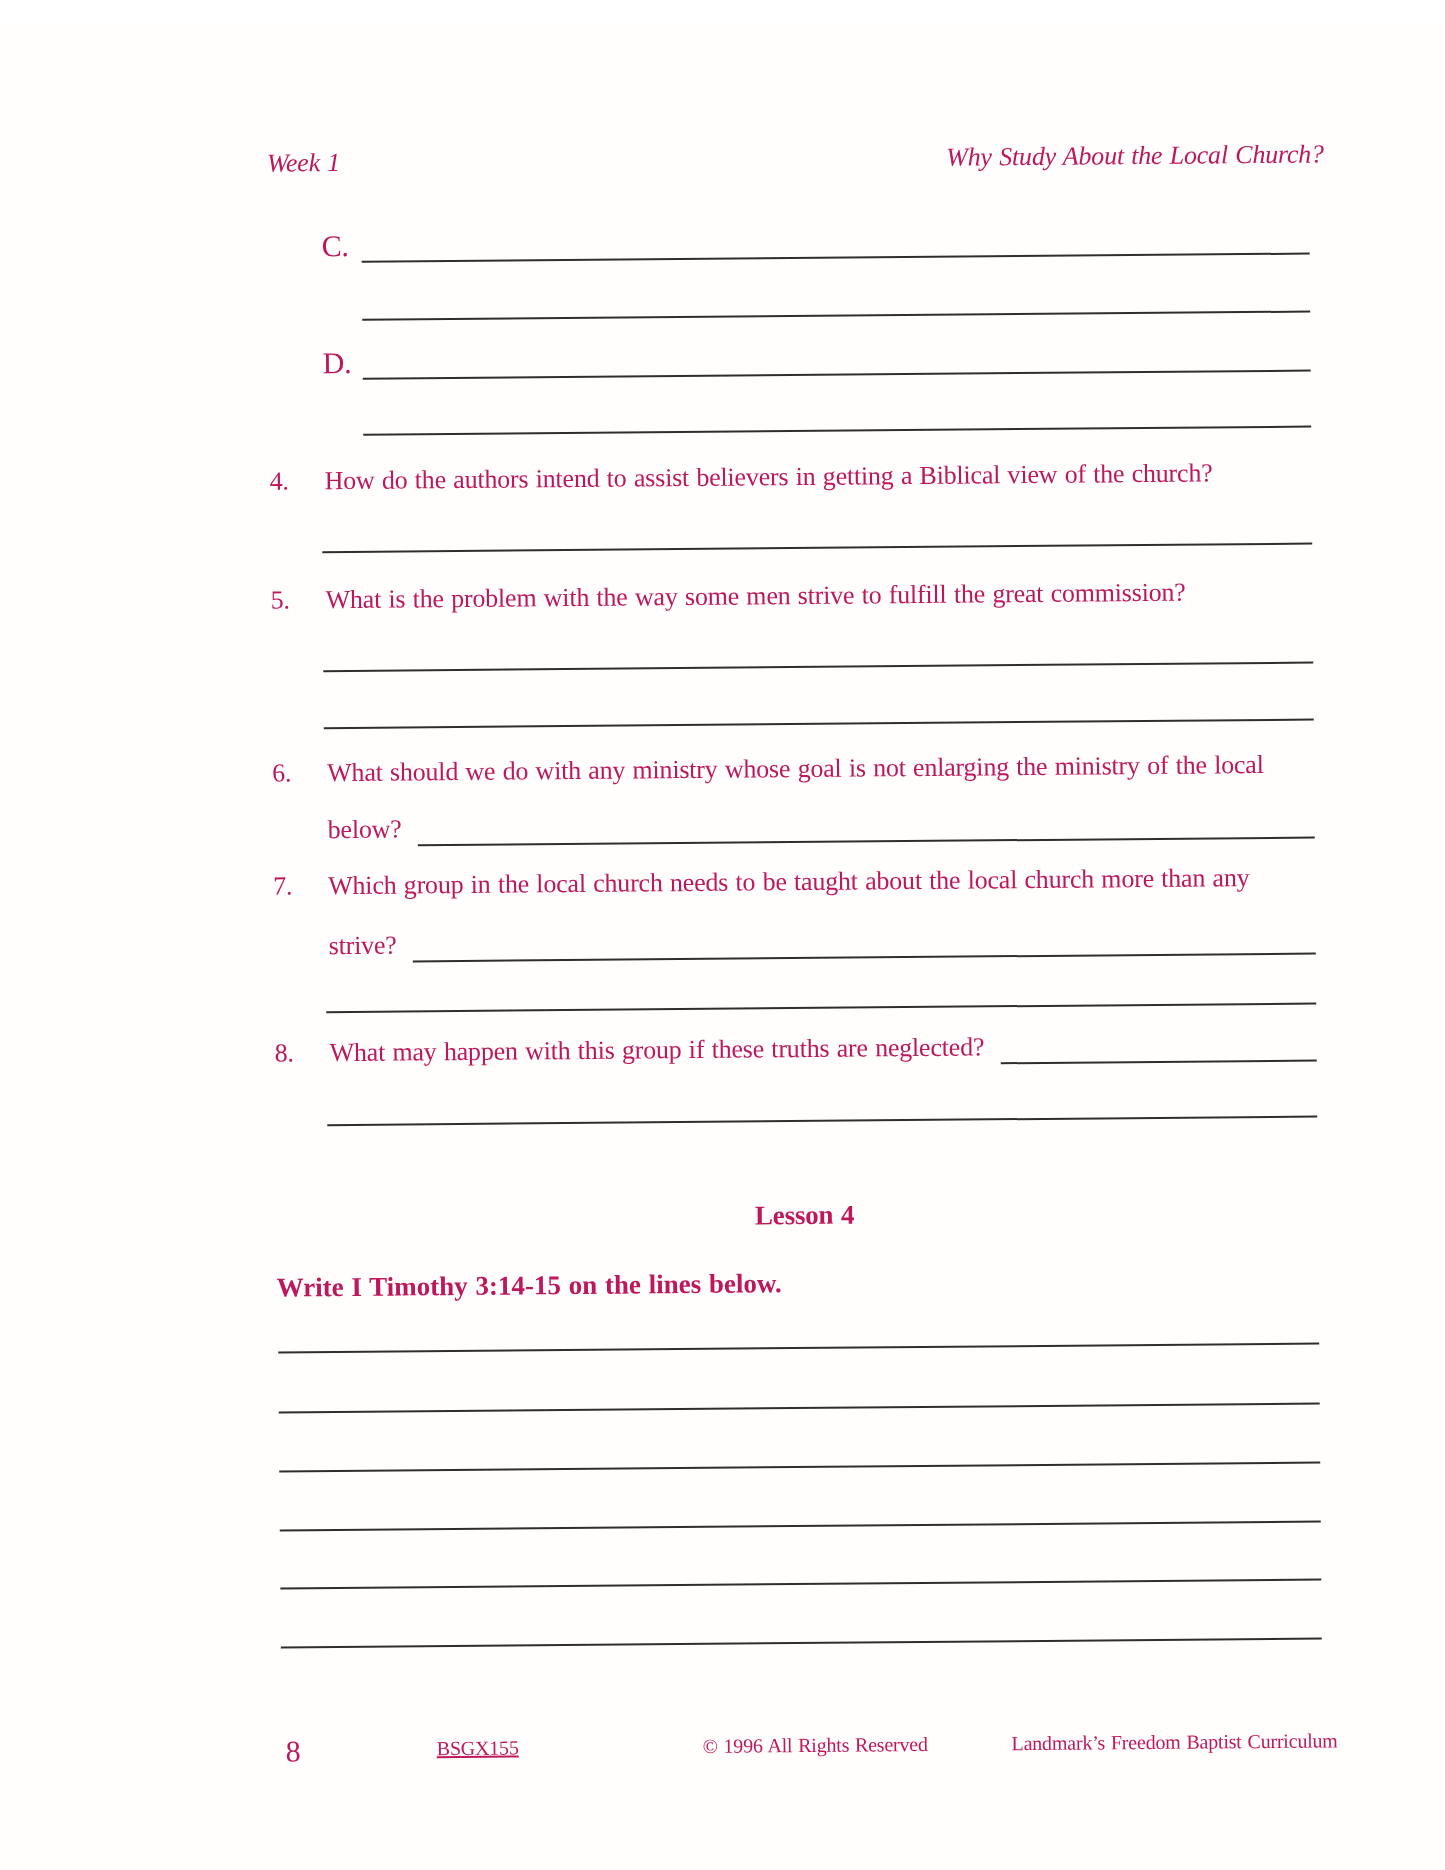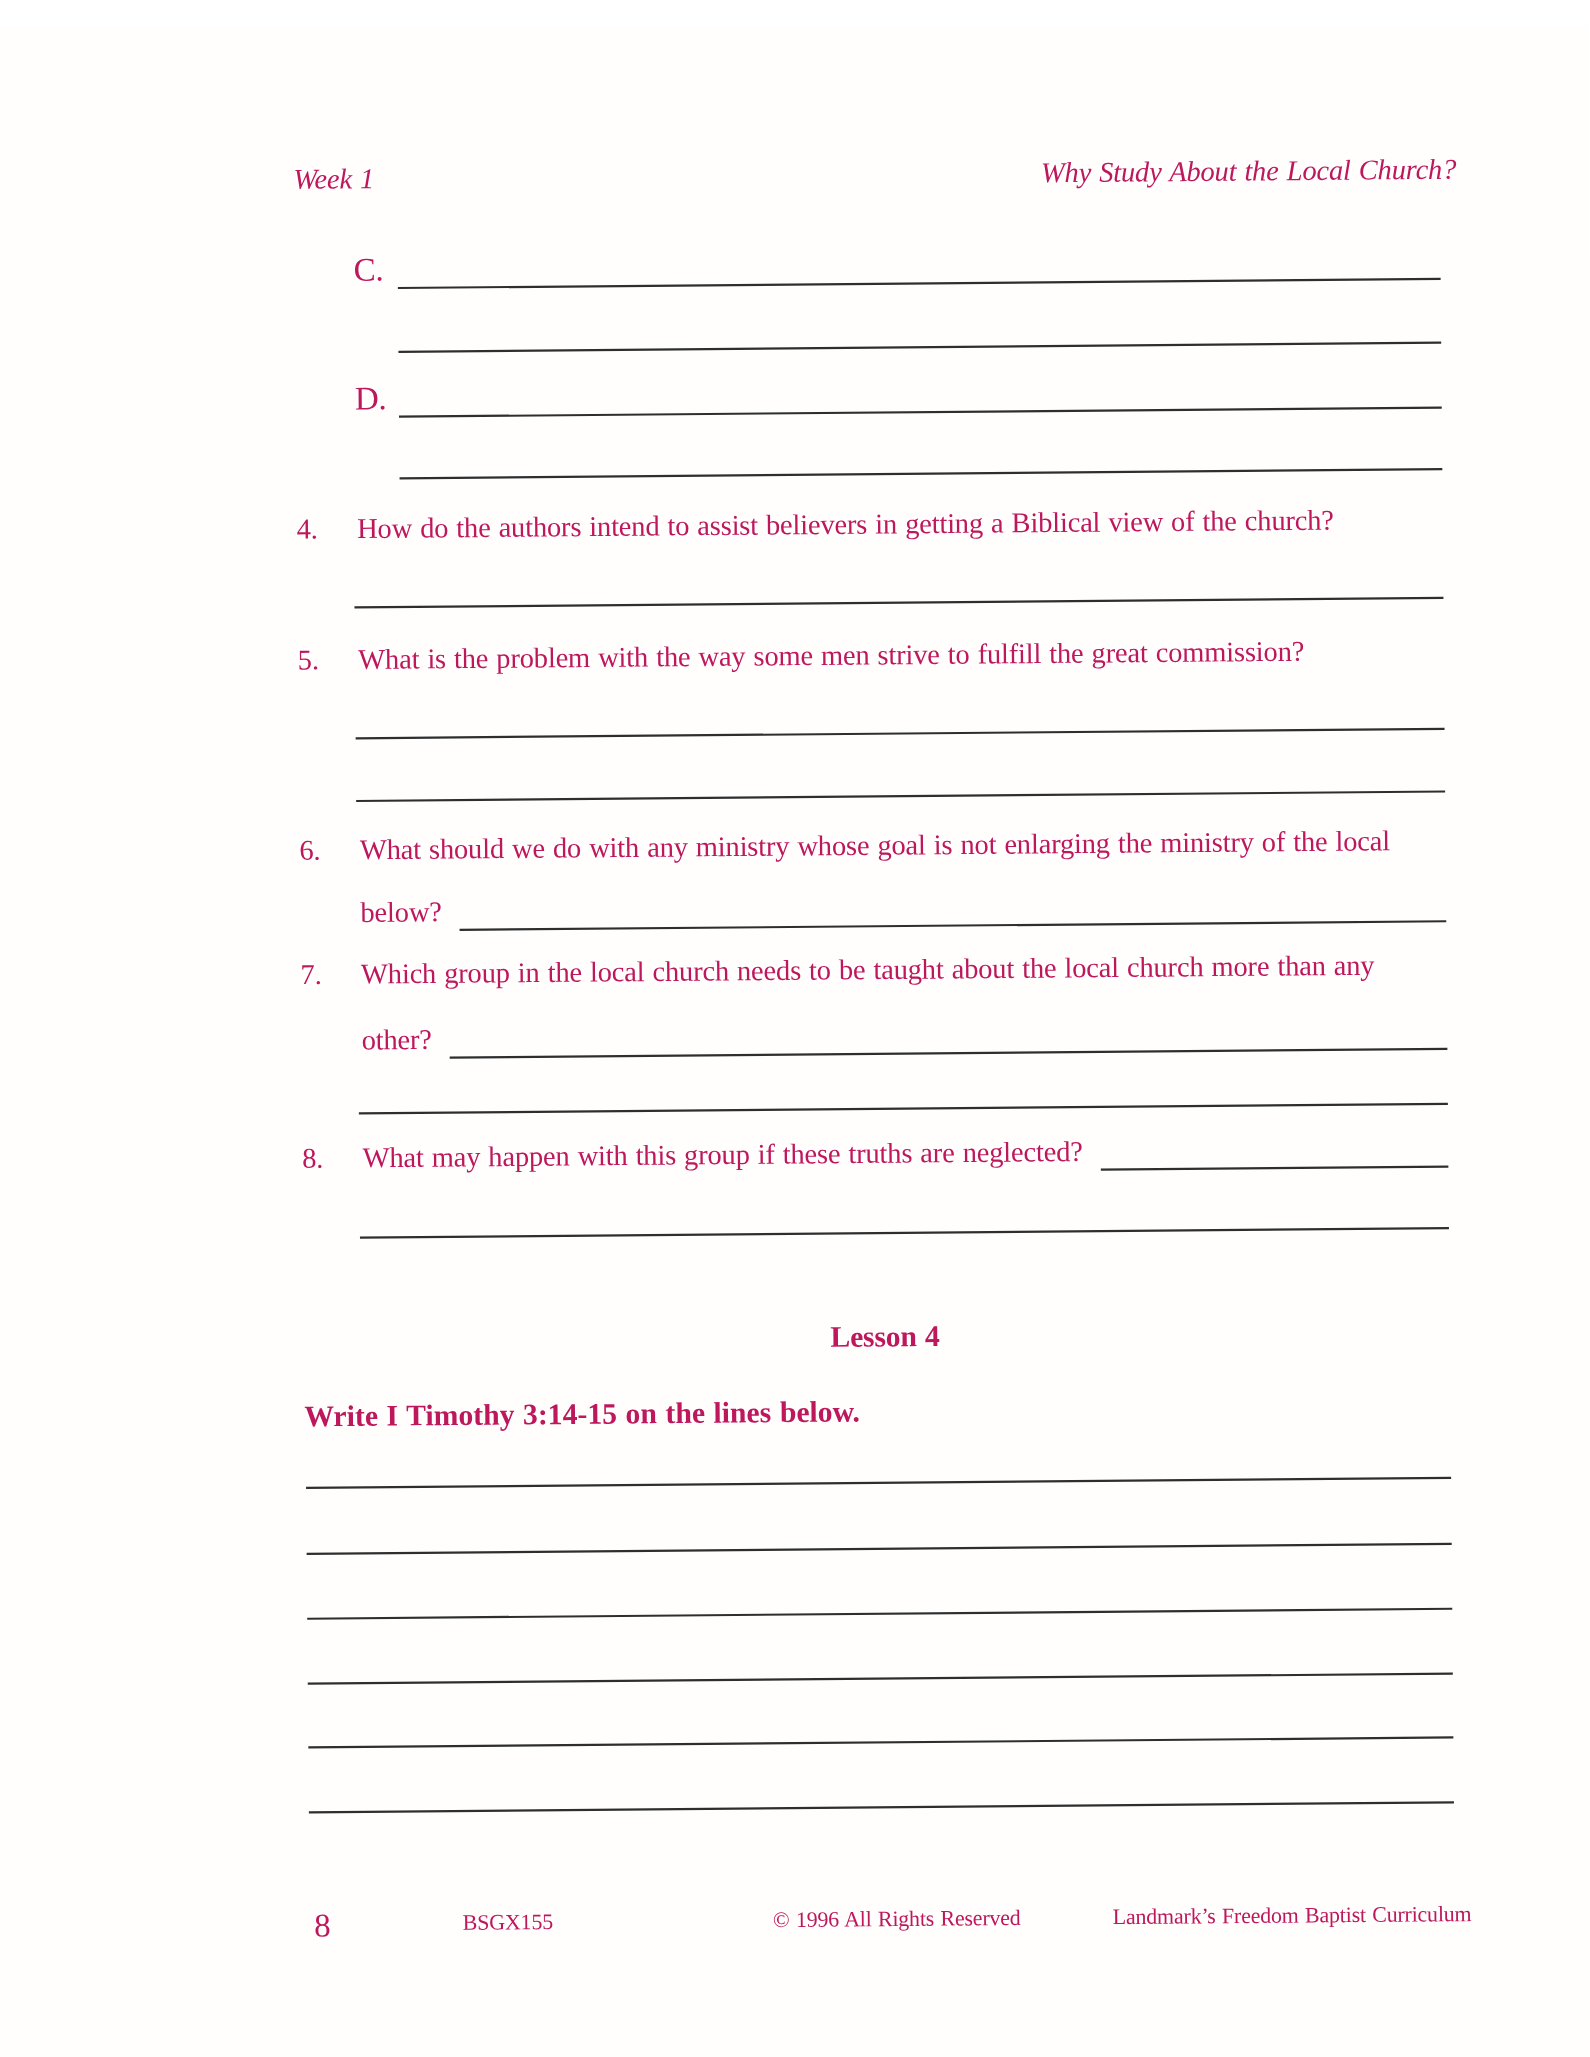--- a/index.html
+++ b/index.html
@@ -29,21 +29,21 @@
   .q-line{left:52px;right:15px;}
   .sub-line{left:94px;right:15px;}
   .w-line{left:1px;right:15px;border-top-width:2px;}
   
   .center{text-align:center;font-weight:bold;font-size:27px;}
   .bold-left{font-weight:bold;font-size:27px;letter-spacing:0;}
   
   .footer{height:42px;}
   .footer span{position:absolute;bottom:4px;font-size:20px;}
   .pgnum{left:5px;font-size:30px !important;bottom:2px !important;}
-  .code{left:140px;}
+  .code{left:156px;text-decoration:underline;}
   .copyright{left:422px;}
   .publisher{right:0;}
   
   #row-header{top:116px;}
   #row-c{top:199px;}
   #line-c2{top:291px;}
   #row-d{top:316px;}
   #line-d2{top:406px;}
   #row-q4{top:434px;}
   #line-q4{top:523px;}
@@ -108,21 +108,21 @@
       <span class="tailtext">below?</span>
       <span class="tail-line"></span>
     </div>
 
     <div class="row qrow" id="row-q7a">
       <span class="qnum">7.</span>
       <span class="qtext">Which group in the local church needs to be taught about the local church more than any</span>
     </div>
     <div class="row qrow" id="row-q7b">
       <span class="qnum"></span>
-      <span class="tailtext">other?</span>
+      <span class="tailtext">strive?</span>
       <span class="tail-line"></span>
     </div>
     <div class="hline q-line" id="line-q7"></div>
 
     <div class="row qrow" id="row-q8">
       <span class="qnum">8.</span>
       <span class="tailtext">What may happen with this group if these truths are neglected?</span>
       <span class="tail-line"></span>
     </div>
     <div class="hline q-line" id="line-q8"></div>

